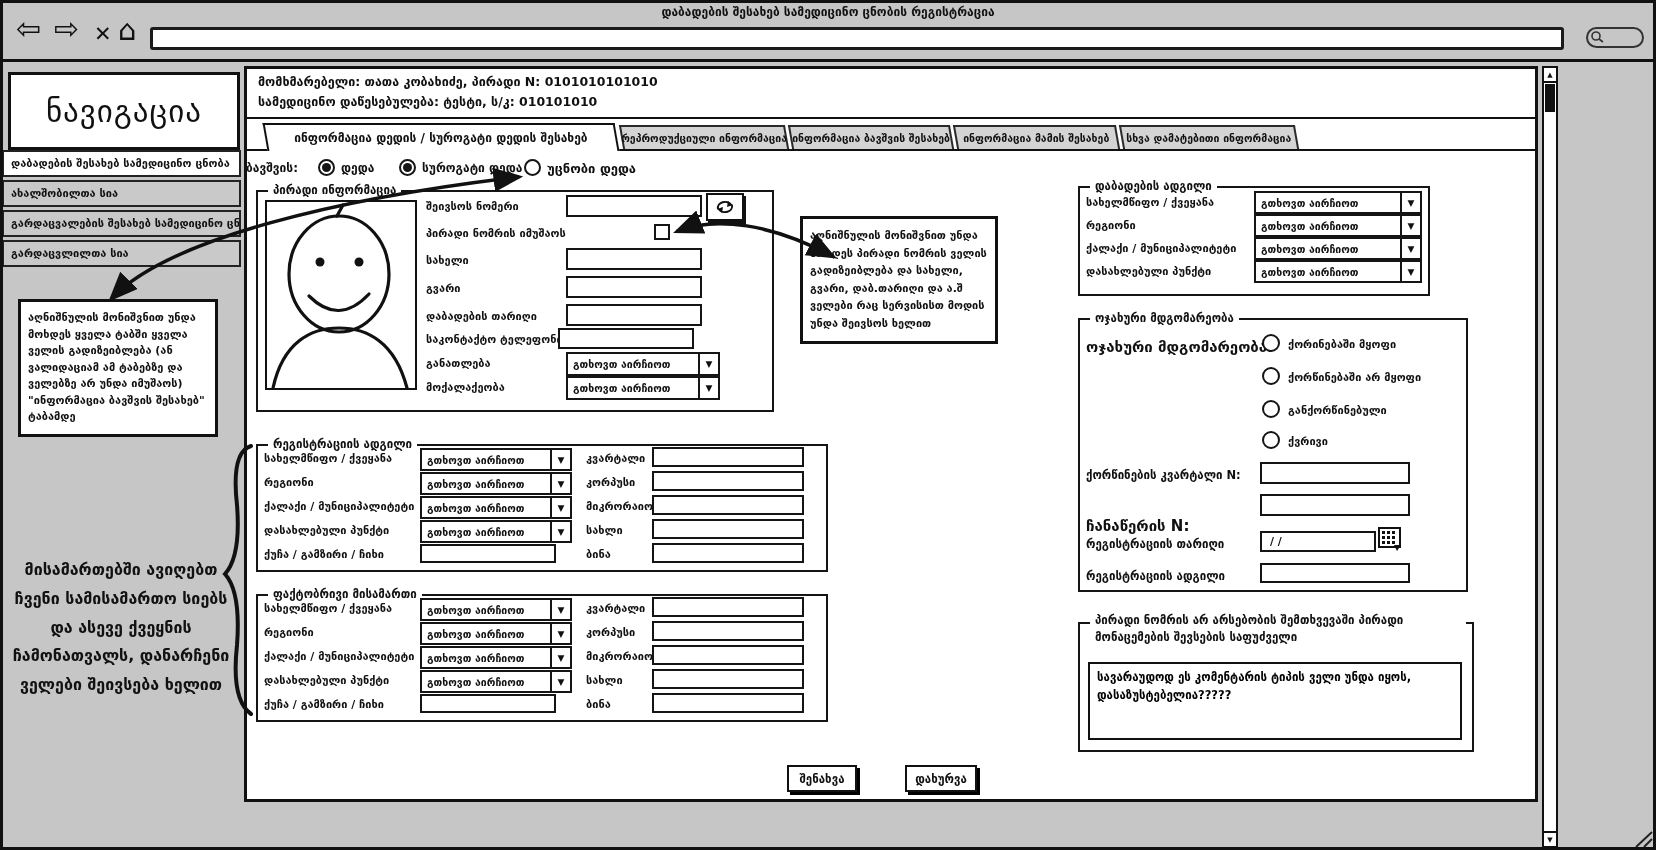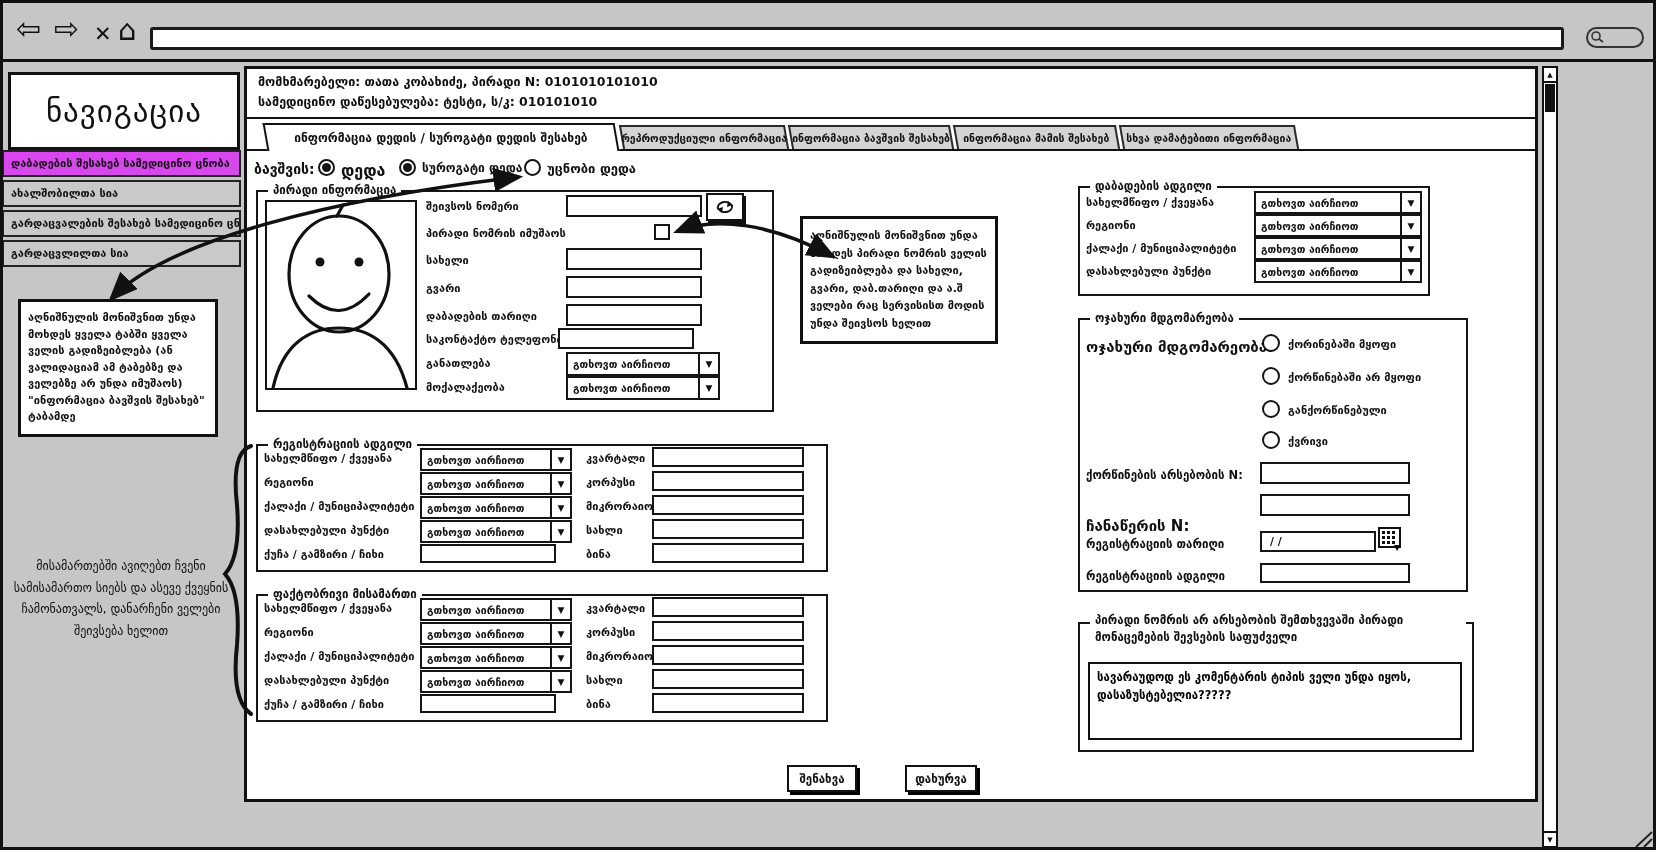--- a/index.html
+++ b/index.html
@@ -17,24 +17,24 @@
         border:2px solid #333;border-radius:11px}
   
   .frame{position:absolute;inset:0;border:3px solid #111;pointer-events:none;z-index:60}
   
   .nav-title{position:absolute;left:8px;top:72px;width:226px;height:72px;background:#fff;
              border:3px solid #111;display:flex;align-items:center;justify-content:center;
              font-size:31px;letter-spacing:1px}
   .side-item{position:absolute;left:2px;width:239px;height:27px;border:2px solid #222;
              background:#c9c9c9;display:flex;align-items:center;padding-left:7px;
              box-sizing:border-box;font-size:11px;font-weight:bold;white-space:nowrap;overflow:hidden}
-  .side-item.active{background:#d946ef}
+  .side-item.active{background:#ffffff}
   .callout{position:absolute;background:#fff;border:3px solid #111;padding:8px 7px;
            font-size:11px;font-weight:bold;line-height:1.5;z-index:30}
-  .note{position:absolute;font-size:12px;font-weight:normal;line-height:1.8;text-align:center}
+  .note{position:absolute;font-size:16px;font-weight:bold;line-height:1.8;text-align:center}
   
   .panel{position:absolute;left:244px;top:66px;width:1294px;height:736px;background:#fff;
          border:3px solid #111;box-sizing:border-box}
   .hline{position:absolute;background:#111;z-index:2}
   .hdr{position:absolute;font-size:12.5px;font-weight:bold;white-space:nowrap}
   
   .tab{position:absolute;top:125px;height:24px;display:flex;align-items:center;justify-content:center;
        transform:skewX(10deg);background:#d4d4d4;border:2px solid #2a2a2a;border-bottom:none;
        z-index:1;box-sizing:border-box;cursor:default}
   .tab>span{transform:skewX(-10deg);font-size:10.5px;font-weight:bold;white-space:nowrap}
@@ -71,20 +71,21 @@
         border:2px solid #111;box-sizing:border-box}
   .sbtn{position:absolute;left:0;width:100%;height:13px;display:flex;align-items:center;
         justify-content:center;font-size:7px;background:#fff}
   .sthumb{position:absolute;left:1px;top:16px;width:10px;height:28px;background:#111}
   svg.overlay{position:absolute;left:0;top:0;z-index:40;pointer-events:none}
 </style>
 </head>
 <body>
 
 <div class="chrome">
+  <div class="chrome-title">დაბადების შესახებ სამედიცინო ცნობის რეგისტრაცია</div>
   <div class="nav-ico" style="left:16px">⇦</div>
   <div class="nav-ico" style="left:54px">⇨</div>
   <div class="nav-ico" style="left:94px;top:19px;font-size:21px">✕</div>
   <div class="nav-ico" style="left:118px;top:15px;font-size:29px">⌂</div>
   <div class="addr"></div>
   <div class="search-pill">
     <svg width="22" height="15" viewBox="0 0 22 15">
       <circle cx="8" cy="7" r="4" fill="none" stroke="#333" stroke-width="1.6"></circle>
       <line x1="11" y1="10" x2="15" y2="13" stroke="#333" stroke-width="1.6"></line>
     </svg>
@@ -116,23 +117,23 @@
 <div class="tab" style="left:790px;width:162px">
     <span>ინფორმაცია ბავშვის შესახებ</span>
   </div>
 <div class="tab" style="left:955px;width:163px">
     <span>ინფორმაცია მამის შესახებ</span>
   </div>
 <div class="tab" style="left:1121px;width:176px">
     <span>სხვა დამატებითი ინფორმაცია</span>
   </div>
 
-<div class="lbl" style="left:254px;top:161px;font-size:14px">ბავშვის:</div>
+<div class="lbl" style="left:246px;top:161px;font-size:12px">ბავშვის:</div>
 <div class="radio on" style="left:318px;top:159px"></div>
-<div class="lbl" style="left:341px;top:161px;font-size:16px">დედა</div>
+<div class="lbl" style="left:341px;top:161px;font-size:12px">დედა</div>
 <div class="radio on" style="left:399px;top:159px"></div>
 <div class="lbl" style="left:422px;top:161px;font-size:12px">სუროგატი დედა</div>
 <div class="radio" style="left:524px;top:159px"></div>
 <div class="lbl" style="left:547px;top:161px;font-size:13px">უცნობი დედა</div>
 
 <div class="gb" style="left:256px;top:190px;width:514px;height:218px">
   <div class="legend">პირადი ინფორმაცია</div>
 </div>
 <div class="photo" style="left:265px;top:200px;width:148px;height:186px">
   <svg width="148" height="186" viewBox="0 0 148 186">
@@ -280,21 +281,21 @@
 </div>
 <div class="lbl" style="left:1086px;top:338px;font-size:15px">ოჯახური მდგომარეობა:</div>
 <div class="radio" style="left:1262px;top:334px;width:14px;height:14px"></div>
 <div class="lbl" style="left:1288px;top:338px">ქორინებაში მყოფი</div>
 <div class="radio" style="left:1262px;top:367px;width:14px;height:14px"></div>
 <div class="lbl" style="left:1288px;top:371px">ქორწინებაში არ მყოფი</div>
 <div class="radio" style="left:1262px;top:400px;width:14px;height:14px"></div>
 <div class="lbl" style="left:1288px;top:404px">განქორწინებული</div>
 <div class="radio" style="left:1262px;top:431px;width:14px;height:14px"></div>
 <div class="lbl" style="left:1288px;top:435px">ქვრივი</div>
-<div class="lbl" style="left:1086px;top:468px;font-size:11.5px">ქორწინების არსებობის N:</div>
+<div class="lbl" style="left:1086px;top:468px;font-size:11.5px">ქორწინების კვარტალი N:</div>
 <input class="inp" style="left: 1260px; top: 462px; width: 138px; height: 18px;">
 <div class="lbl" style="left:1086px;top:517px;font-size:15px">ჩანაწერის N:</div>
 <input class="inp" style="left: 1260px; top: 494px; width: 138px; height: 18px;">
 <div class="lbl" style="left:1086px;top:537px;font-size:11.5px">რეგისტრაციის თარიღი</div>
 <div class="dateval" style="left:1260px;top:531px;width:104px;height:17px">/ /</div>
 <div class="iconbtn" style="left:1378px;top:528px;width:24px;height:22px;box-shadow:none;border:none">
   <svg width="24" height="24" viewBox="0 0 24 24">
     <rect x="1" y="1" width="21" height="19" fill="#fff" stroke="#111" stroke-width="2"></rect>
     <g fill="#111">
       <rect x="4" y="4" width="3" height="3"></rect>

